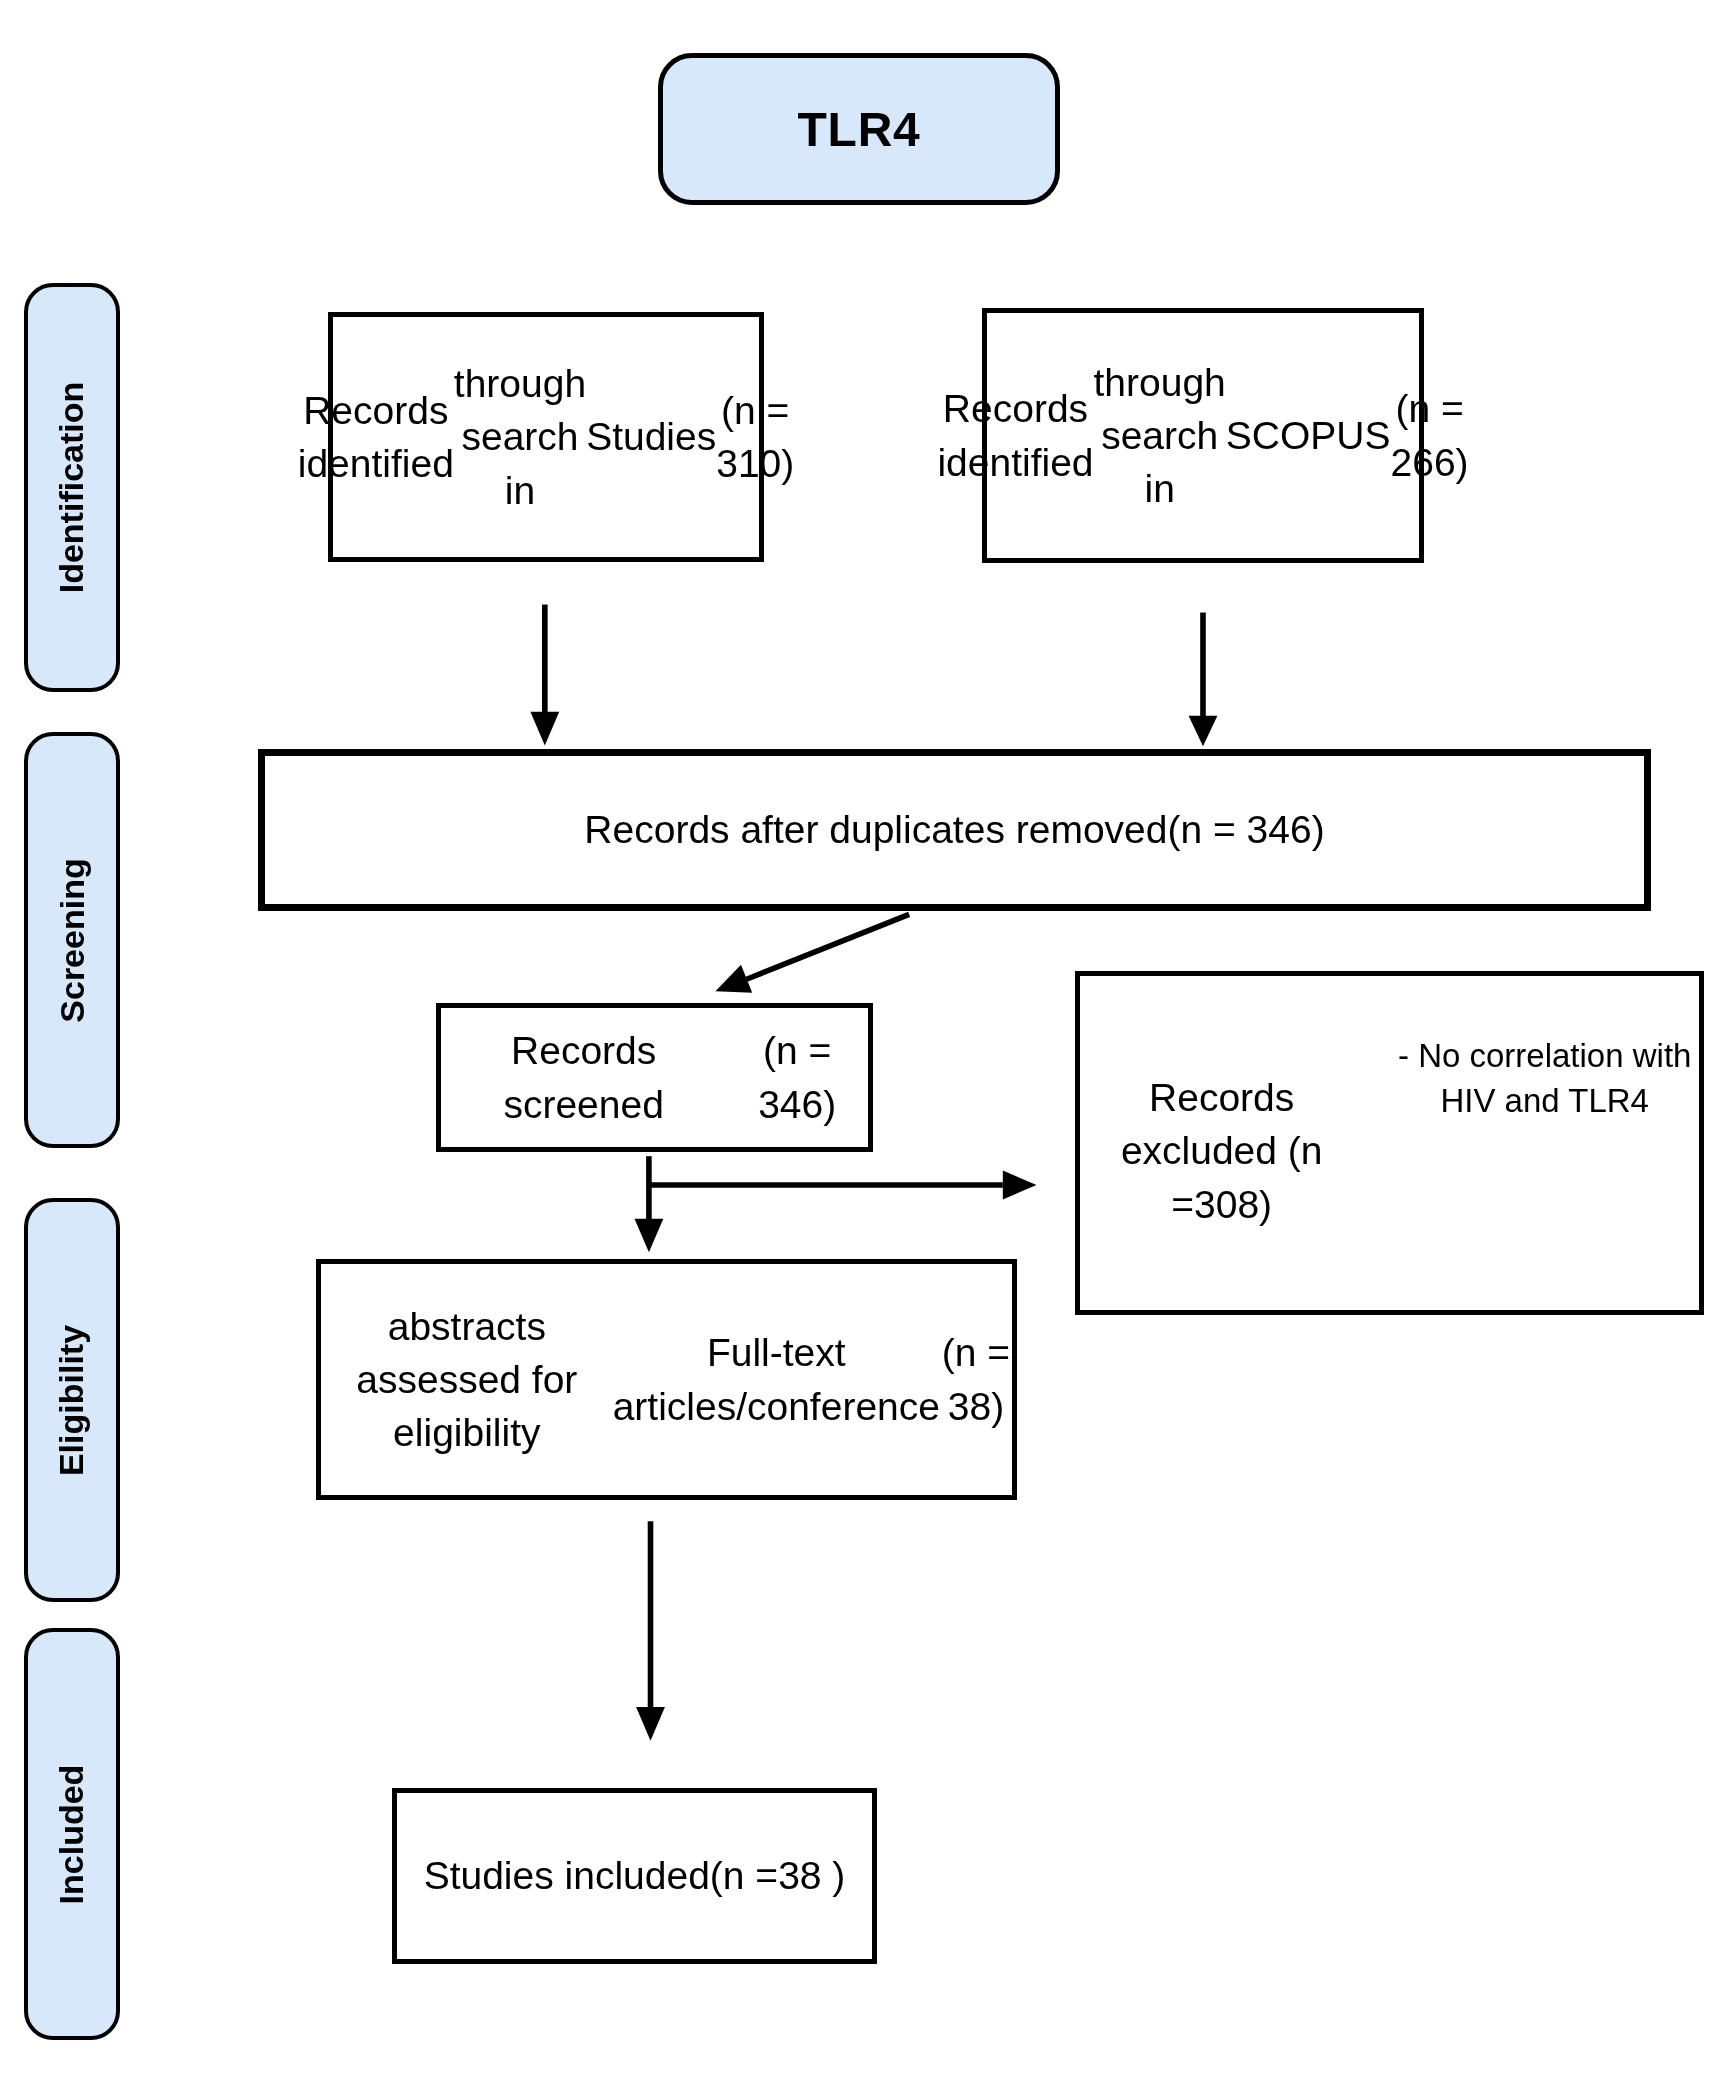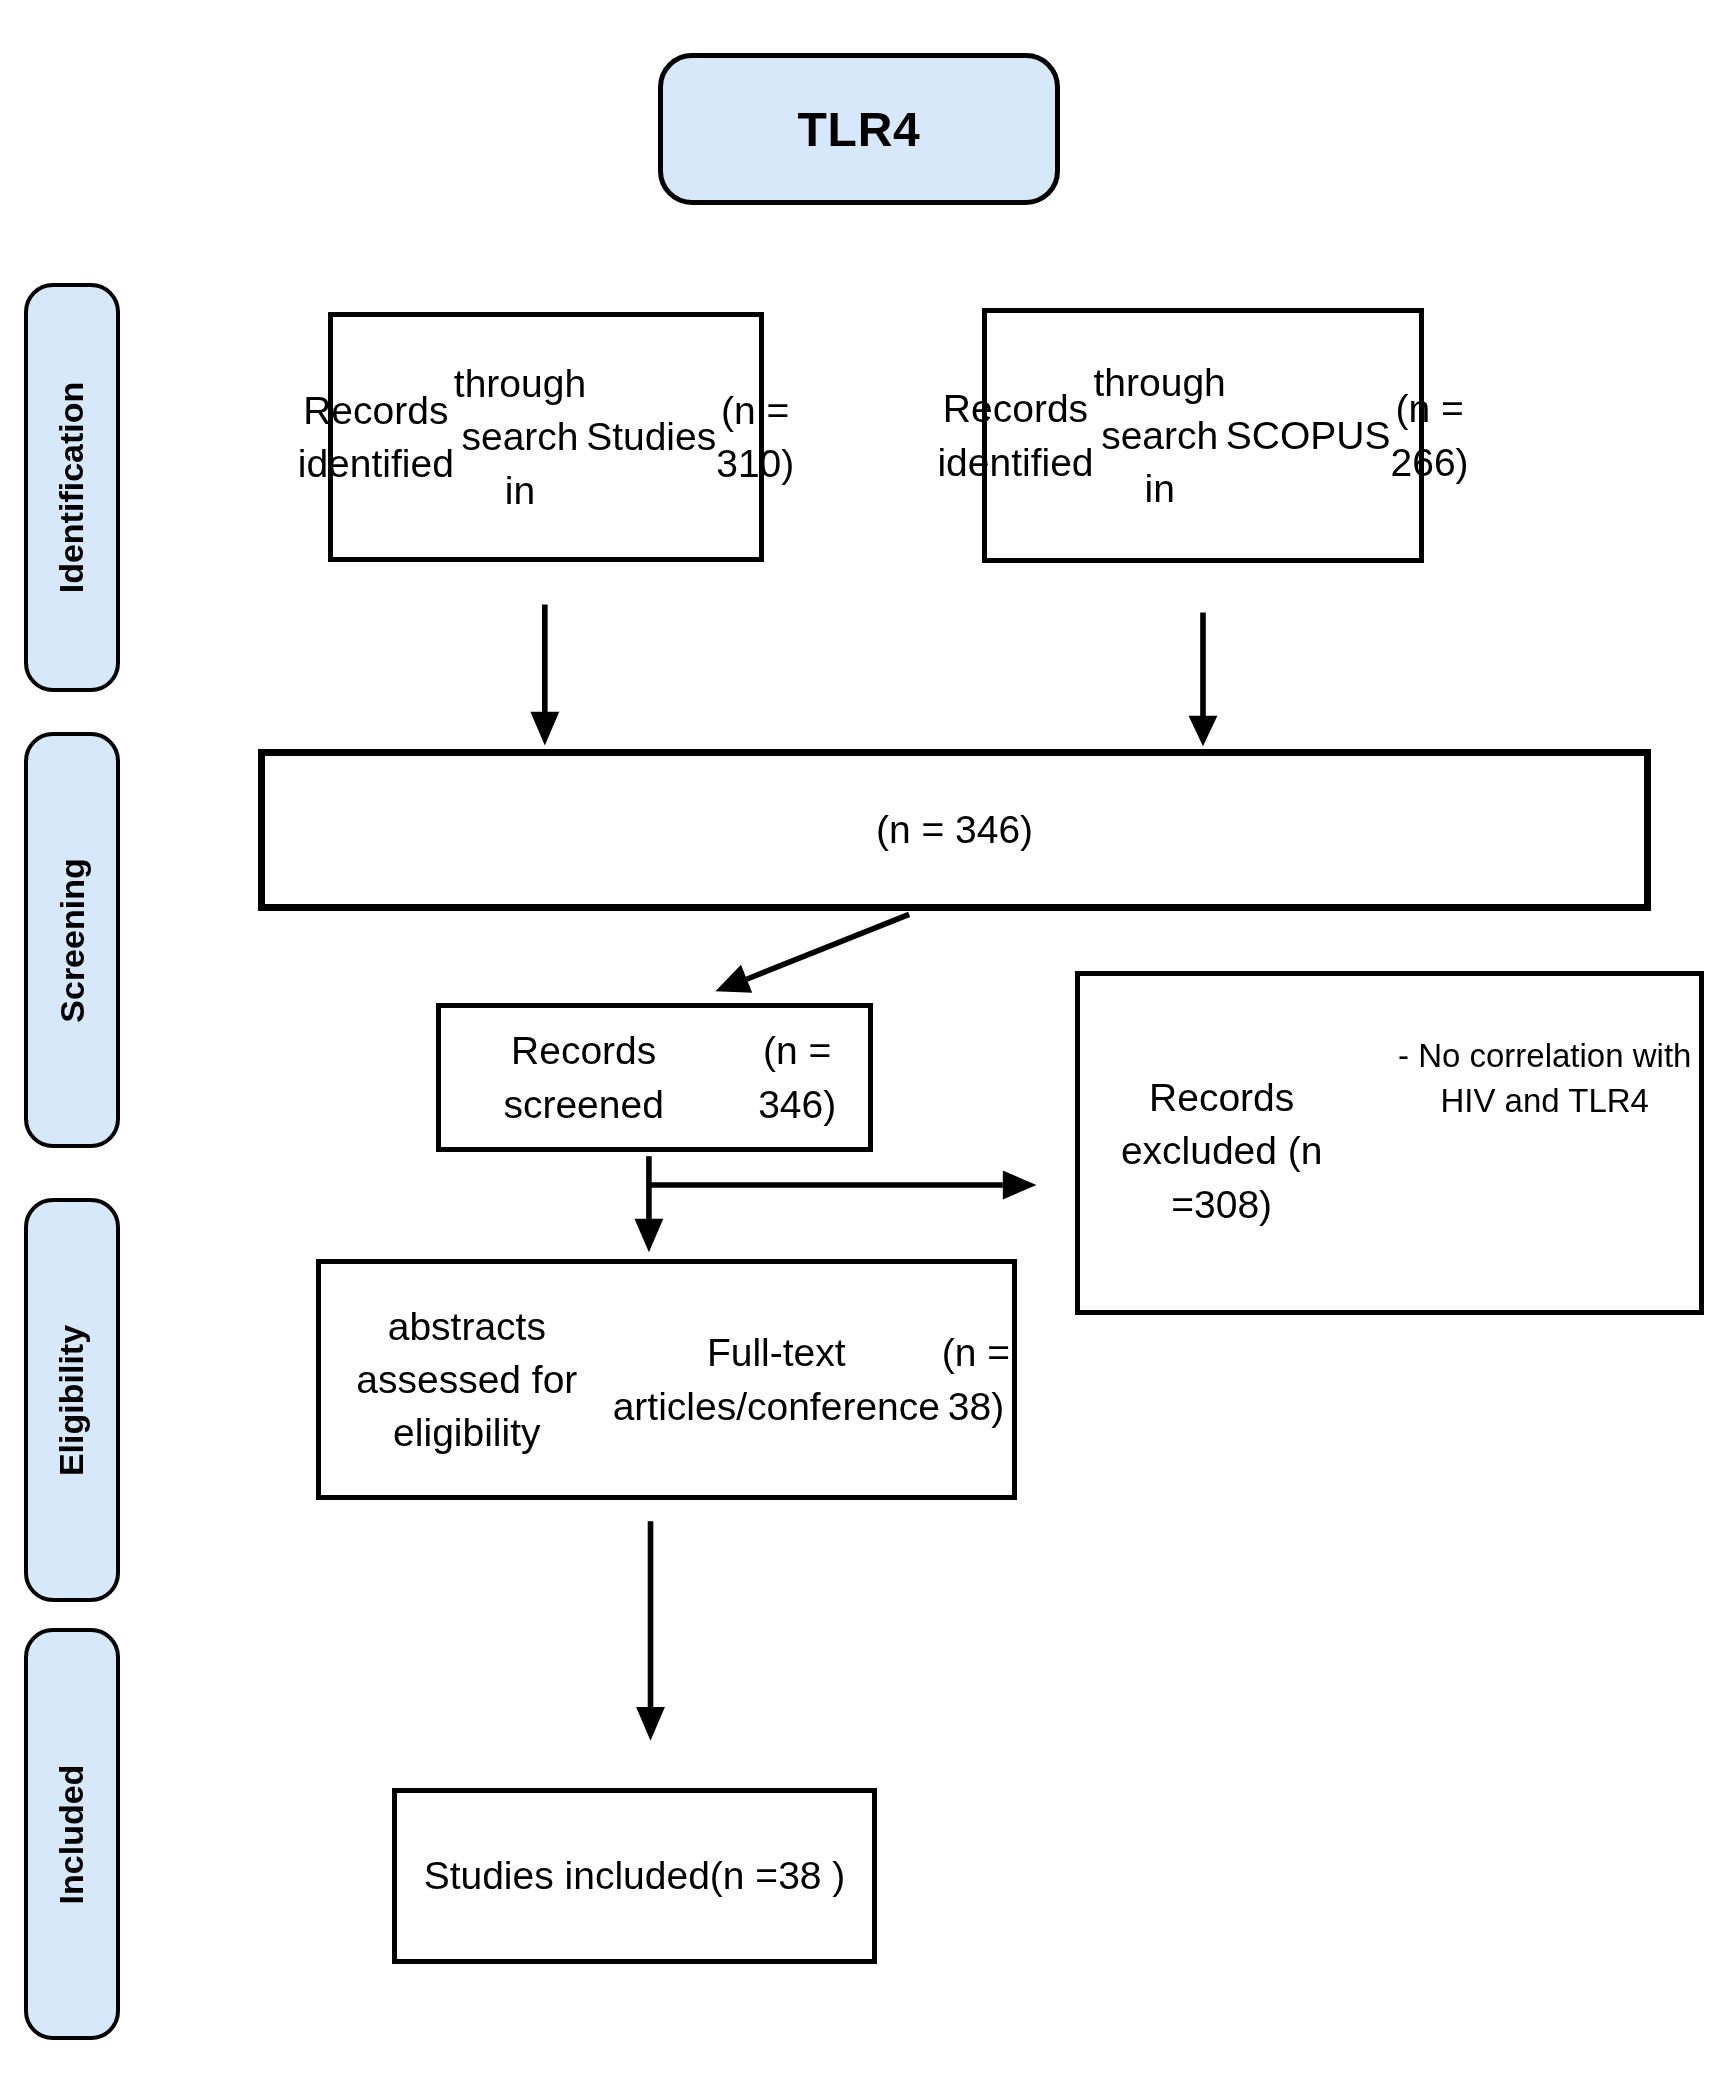--- a/index.html
+++ b/index.html
@@ -110,20 +110,21 @@
   </div>
 
   <div class="flow-box" id="box-scopus">
     <div>Records identified</div>
     <div>through search in</div>
     <div>SCOPUS</div>
     <div>(n =  266)</div>
   </div>
 
   <div class="flow-box" id="box-duplicates">
+    <div>Records after duplicates removed</div>
     <div>(n = 346)</div>
   </div>
 
   <div class="flow-box" id="box-screened">
     <div>Records screened</div>
     <div>(n = 346)</div>
   </div>
 
   <div class="flow-box" id="box-excluded">
     <div class="excluded-title">Records excluded (n =308)</div>

